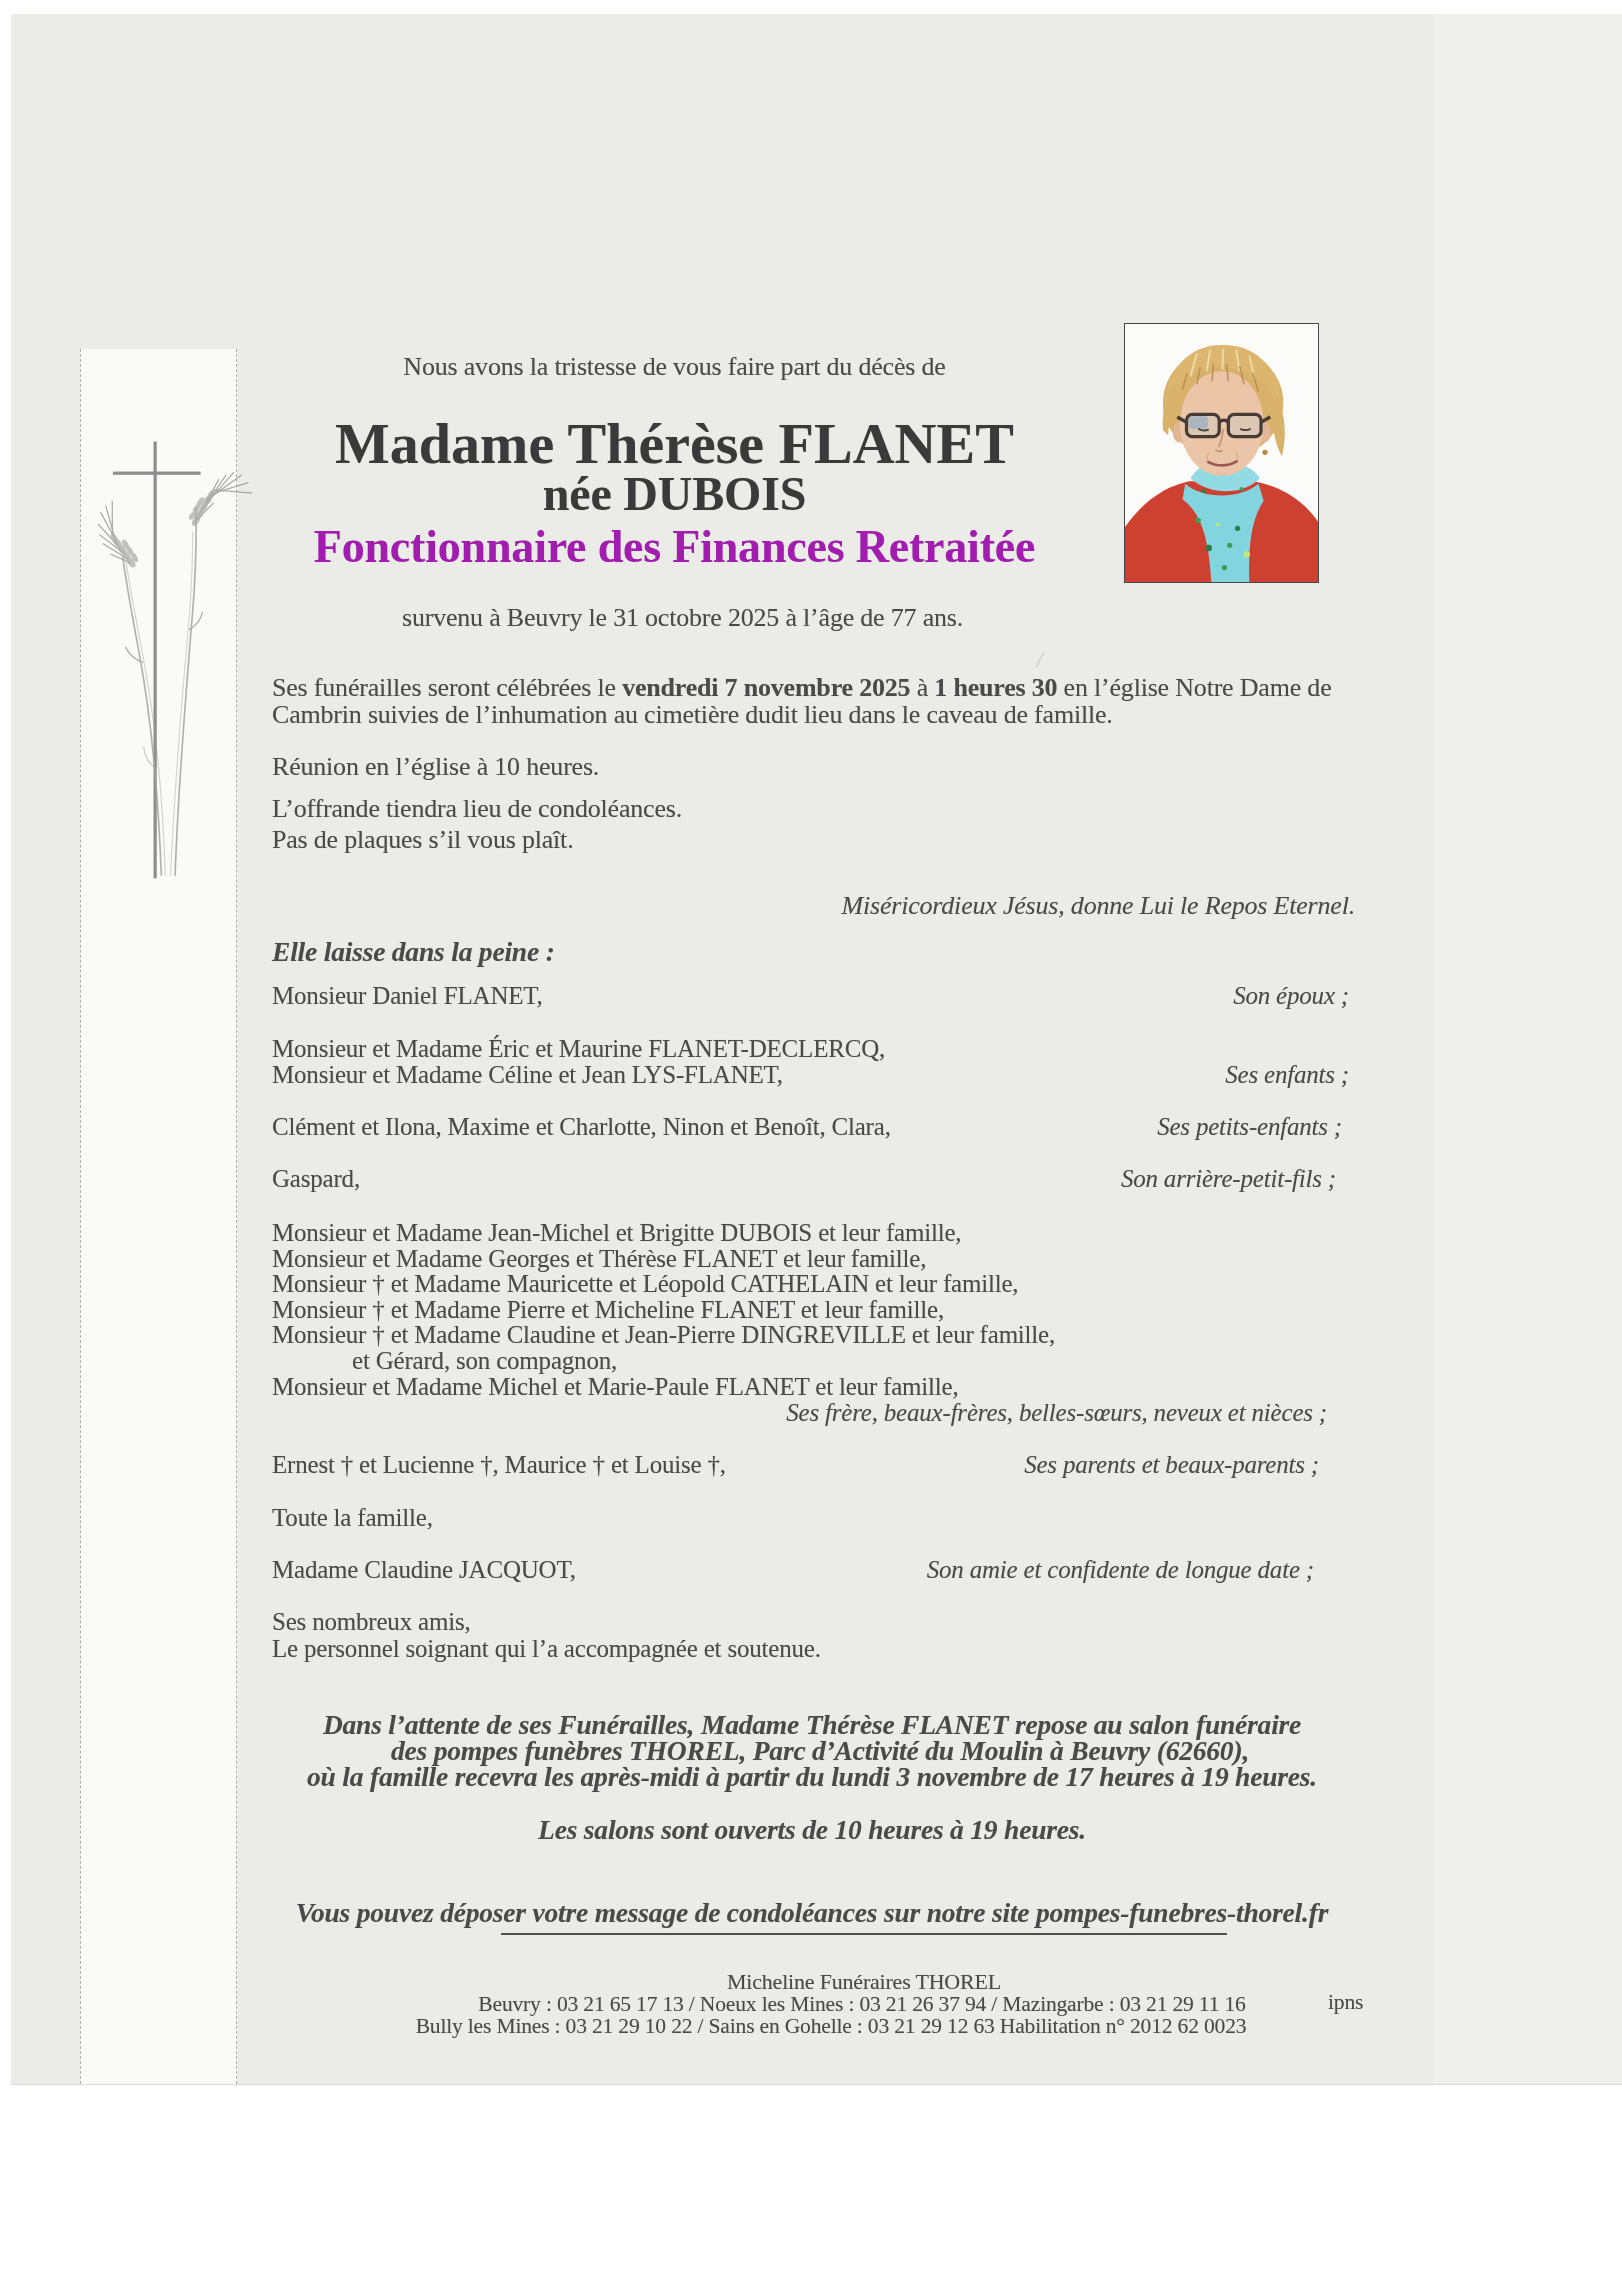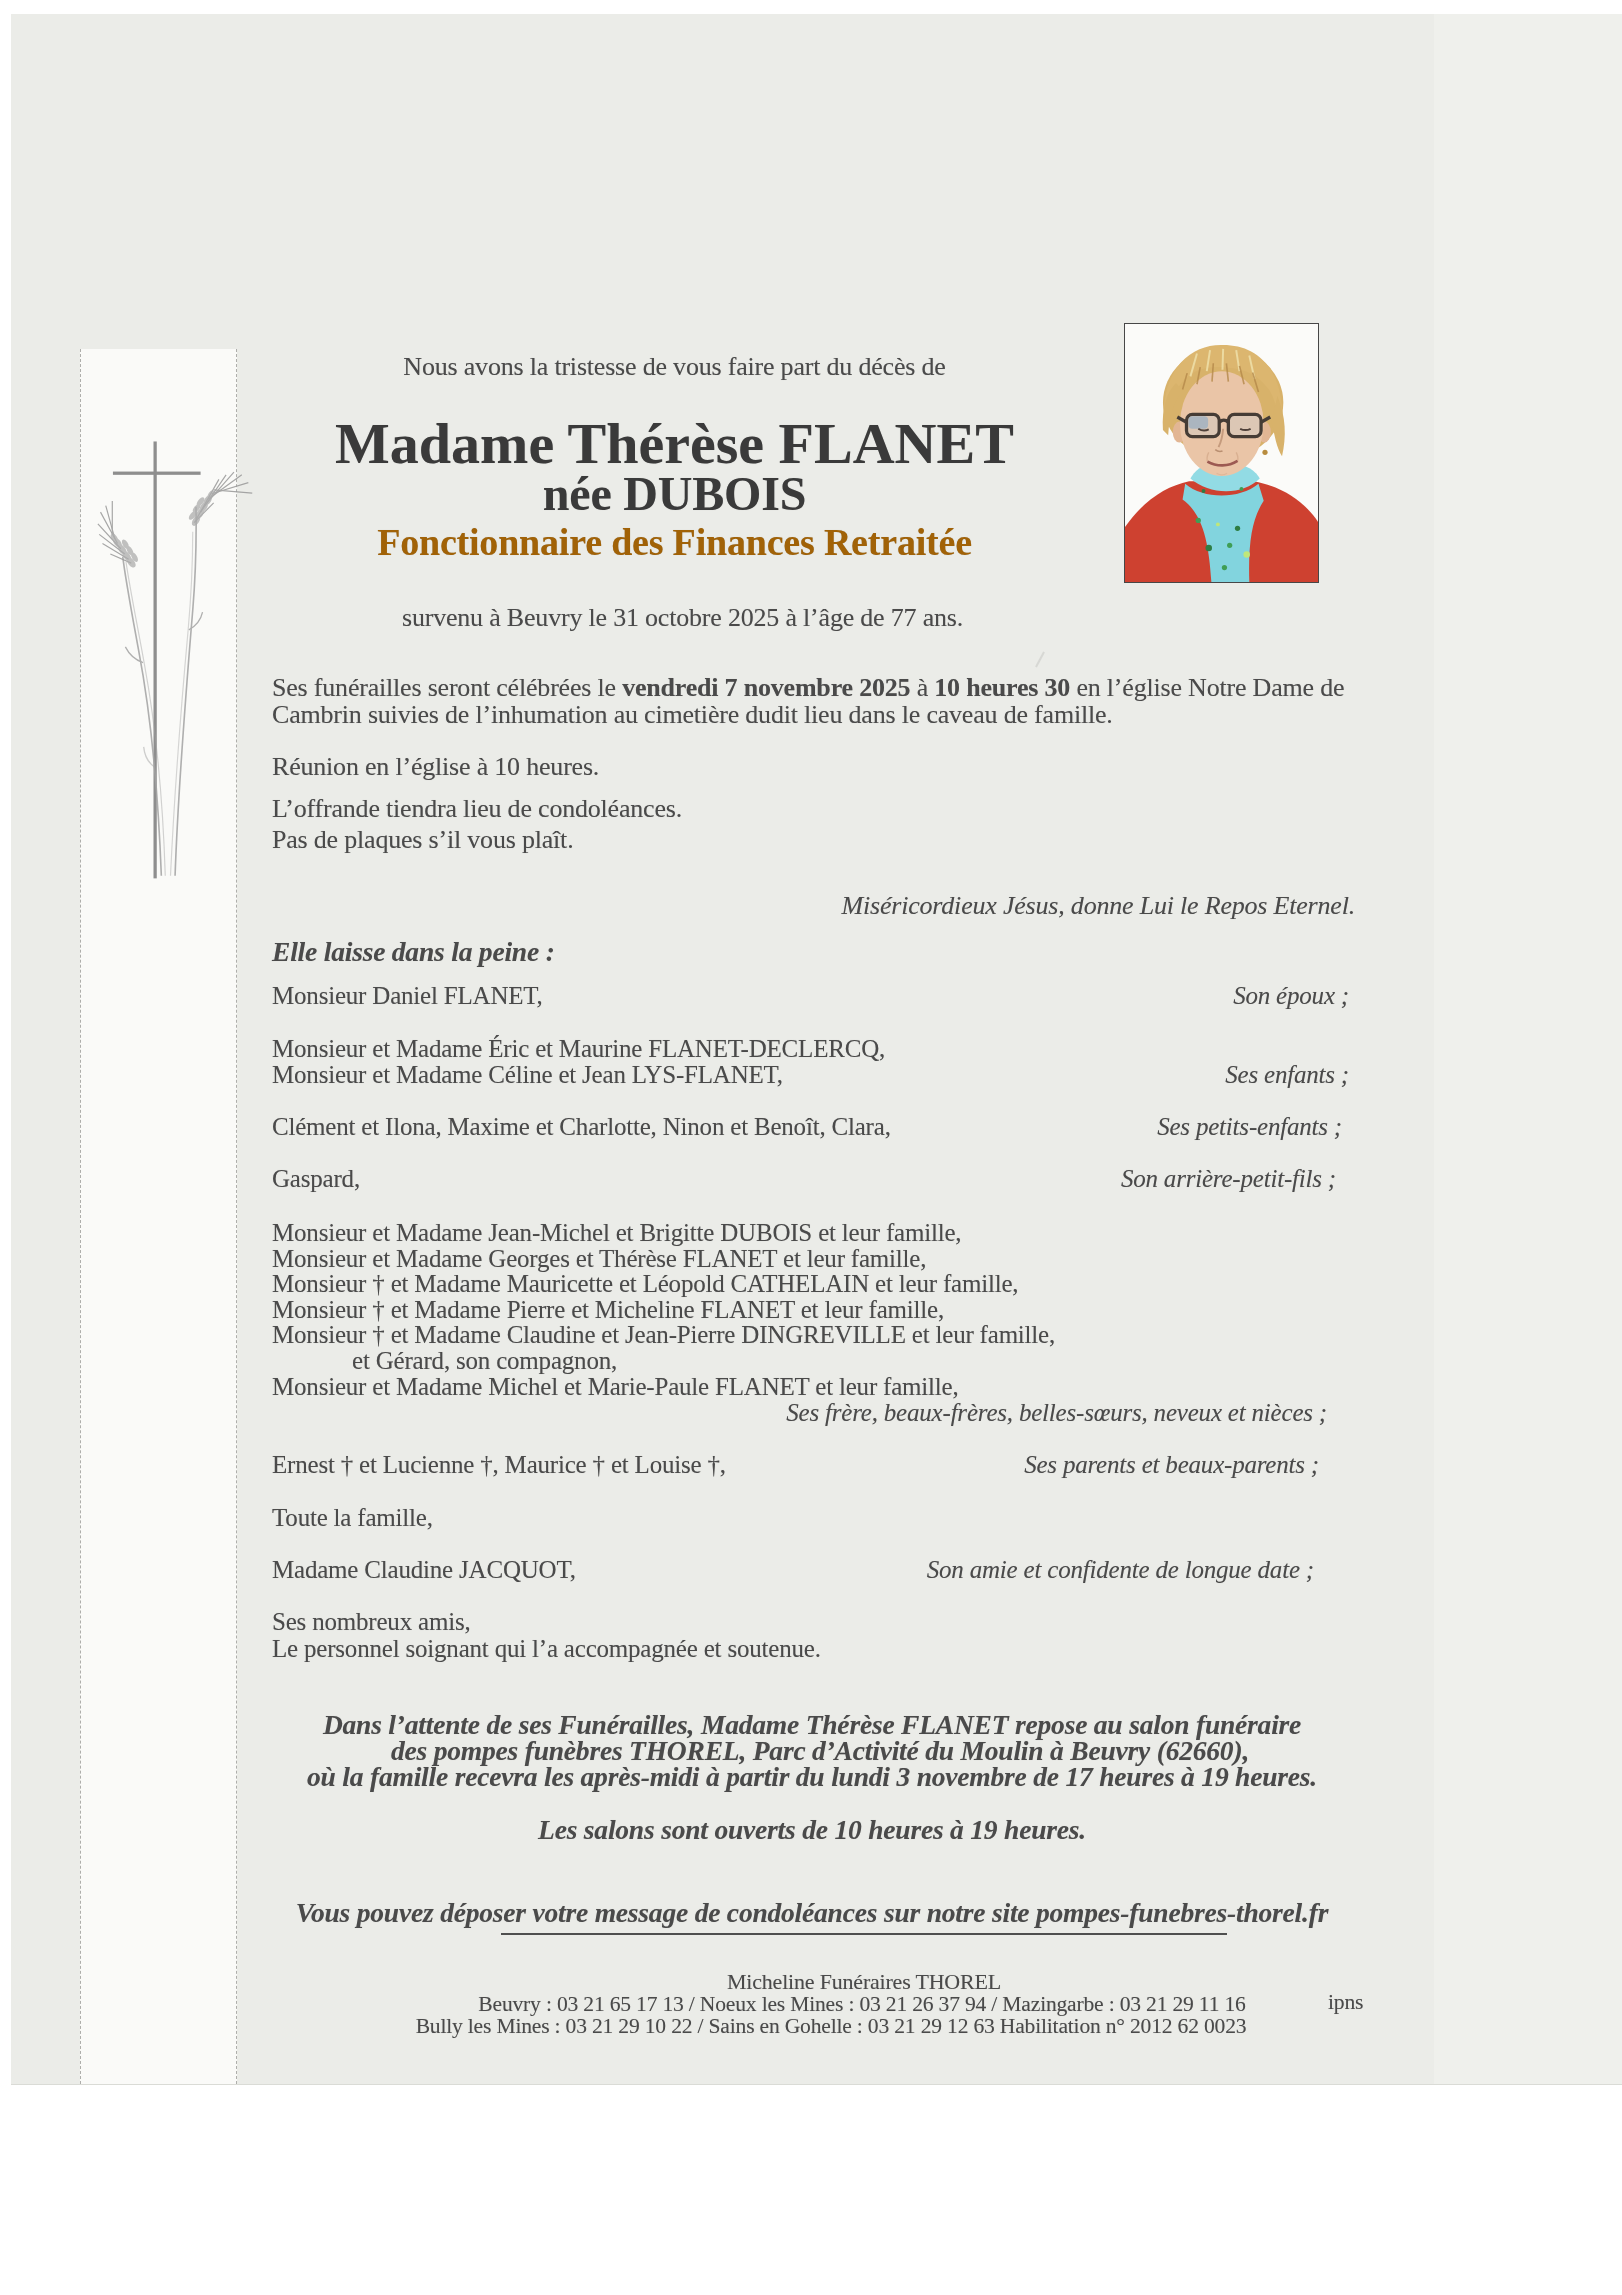--- a/index.html
+++ b/index.html
@@ -10,21 +10,21 @@
   .left-strip{position:absolute;left:80px;top:349px;width:155px;height:1735px;background:#fafaf8;
               border-left:1.3px dashed #aeaeab;border-right:1.3px dashed #aeaeab;}
   .ln{position:absolute;white-space:nowrap;font-family:"Liberation Serif","DejaVu Serif",serif;
       color:#4a4a4a;letter-spacing:-0.2px;text-shadow:0 0 0.7px rgba(70,70,70,.30);}
   .c{text-align:center;margin-top:24px;}
   .b{font-weight:700;}
   .i{font-style:italic;}
   .f34{font-size:22px;} .f33{font-size:21.6px;} .f38{font-size:25px;} .f40{font-size:26px;} .f42{font-size:27.5px;}
   .title1{font-size:58px;font-weight:700;color:#3a3a3a;letter-spacing:0;}
   .title2{font-size:48px;font-weight:700;color:#3a3a3a;}
-  .title3{font-size:38px;font-weight:700;color:#a16207;}
+  .title3{font-size:46px;font-weight:700;color:#a21caf;}
   .photo{position:absolute;left:1124px;top:323px;width:193px;height:258px;border:1.3px solid #474747;background:#fbfbf9;}
   .rule{position:absolute;left:501px;top:1933px;width:726px;height:2px;background:#4f4f4f;}
   .artifact{position:absolute;left:1039px;top:651px;width:2px;height:17px;background:#c3c3c0;transform:rotate(28deg);opacity:.5;}
 </style>
 </head>
 <body>
 
 <div class="page">
 
   <div class="scan"></div>
@@ -146,21 +146,21 @@
       <path d="M140 228 q8 5 16 0" stroke="#d8ab8b" stroke-width="2" opacity="0.5" fill="none"></path>
     </svg>
   </div>
 
   <div class="ln f40 c" style="left:272px;top:328px;width:805px">Nous avons la tristesse de vous faire part du décès de</div>
   <div class="ln title1 c" style="left:272px;top:386px;width:805px">Madame Thérèse FLANET</div>
   <div class="ln title2 c" style="left:272px;top:442px;width:805px">née DUBOIS</div>
   <div class="ln title3 c" style="left:272px;top:496px;width:805px">Fonctionnaire des Finances Retraitée</div>
   <div class="ln f40" style="left:402px;top:603px">survenu à Beuvry le 31 octobre 2025 à l’âge de 77 ans.</div>
 
-  <div class="ln f40" style="left:272px;top:673px"><span>Ses funérailles seront célébrées le </span><span class="b">vendredi 7 novembre 2025</span><span> à </span><span class="b">10 heures 30</span><span> en l’église Notre Dame de</span></div>
+  <div class="ln f40" style="left:272px;top:673px"><span>Ses funérailles seront célébrées le </span><span class="b">vendredi 7 novembre 2025</span><span> à </span><span class="b">1 heures 30</span><span> en l’église Notre Dame de</span></div>
   <div class="ln f40" style="left:272px;top:700px">Cambrin suivies de l’inhumation au cimetière dudit lieu dans le caveau de famille.</div>
   <div class="ln f40" style="left:272px;top:752px">Réunion en l’église à 10 heures.</div>
   <div class="ln f40" style="left:272px;top:794px">L’offrande tiendra lieu de condoléances.</div>
   <div class="ln f40" style="left:272px;top:825px">Pas de plaques s’il vous plaît.</div>
   <div class="ln f40 i" style="right:268px;top:891px">Miséricordieux Jésus, donne Lui le Repos Eternel.</div>
 
   <div class="ln f42 b i" style="left:272px;top:936px">Elle laisse dans la peine :</div>
 
   <div class="ln f38" style="left:272px;top:982px">Monsieur Daniel FLANET,</div>
   <div class="ln f38 i" style="right:274px;top:982px">Son époux ;</div>

